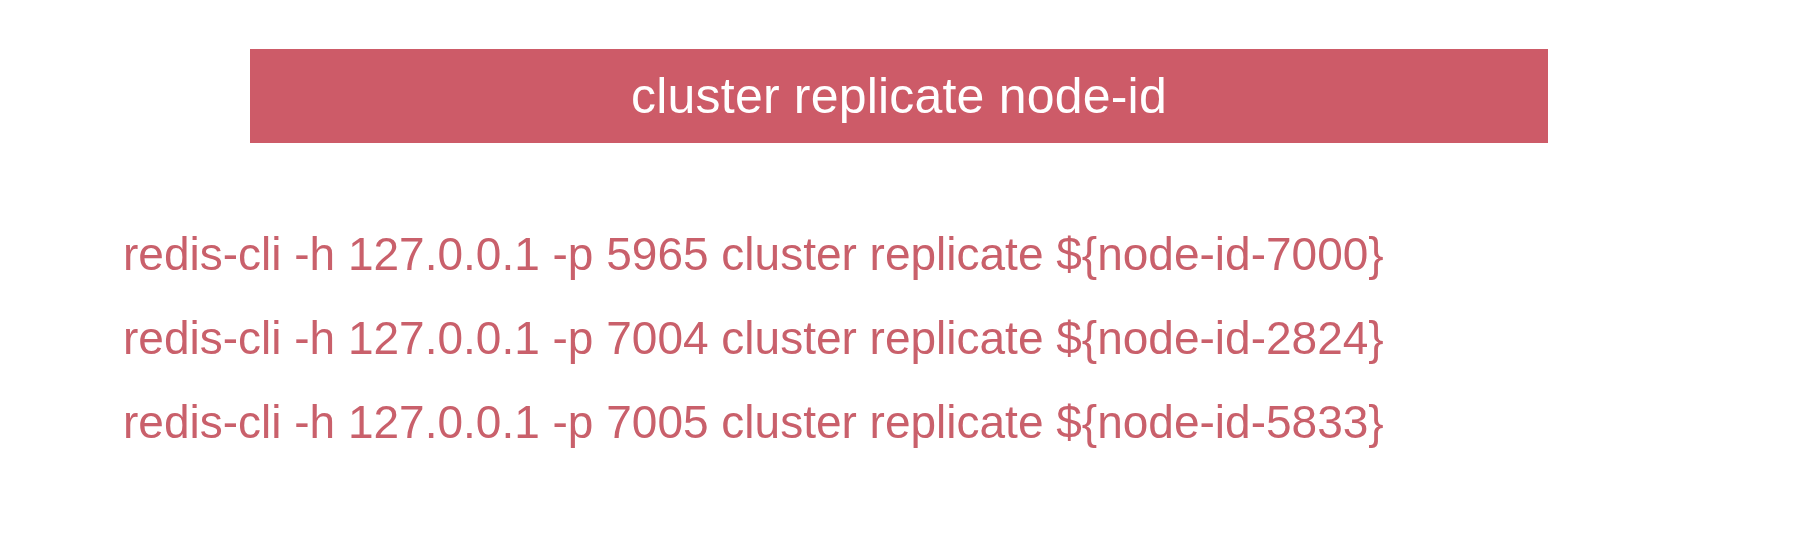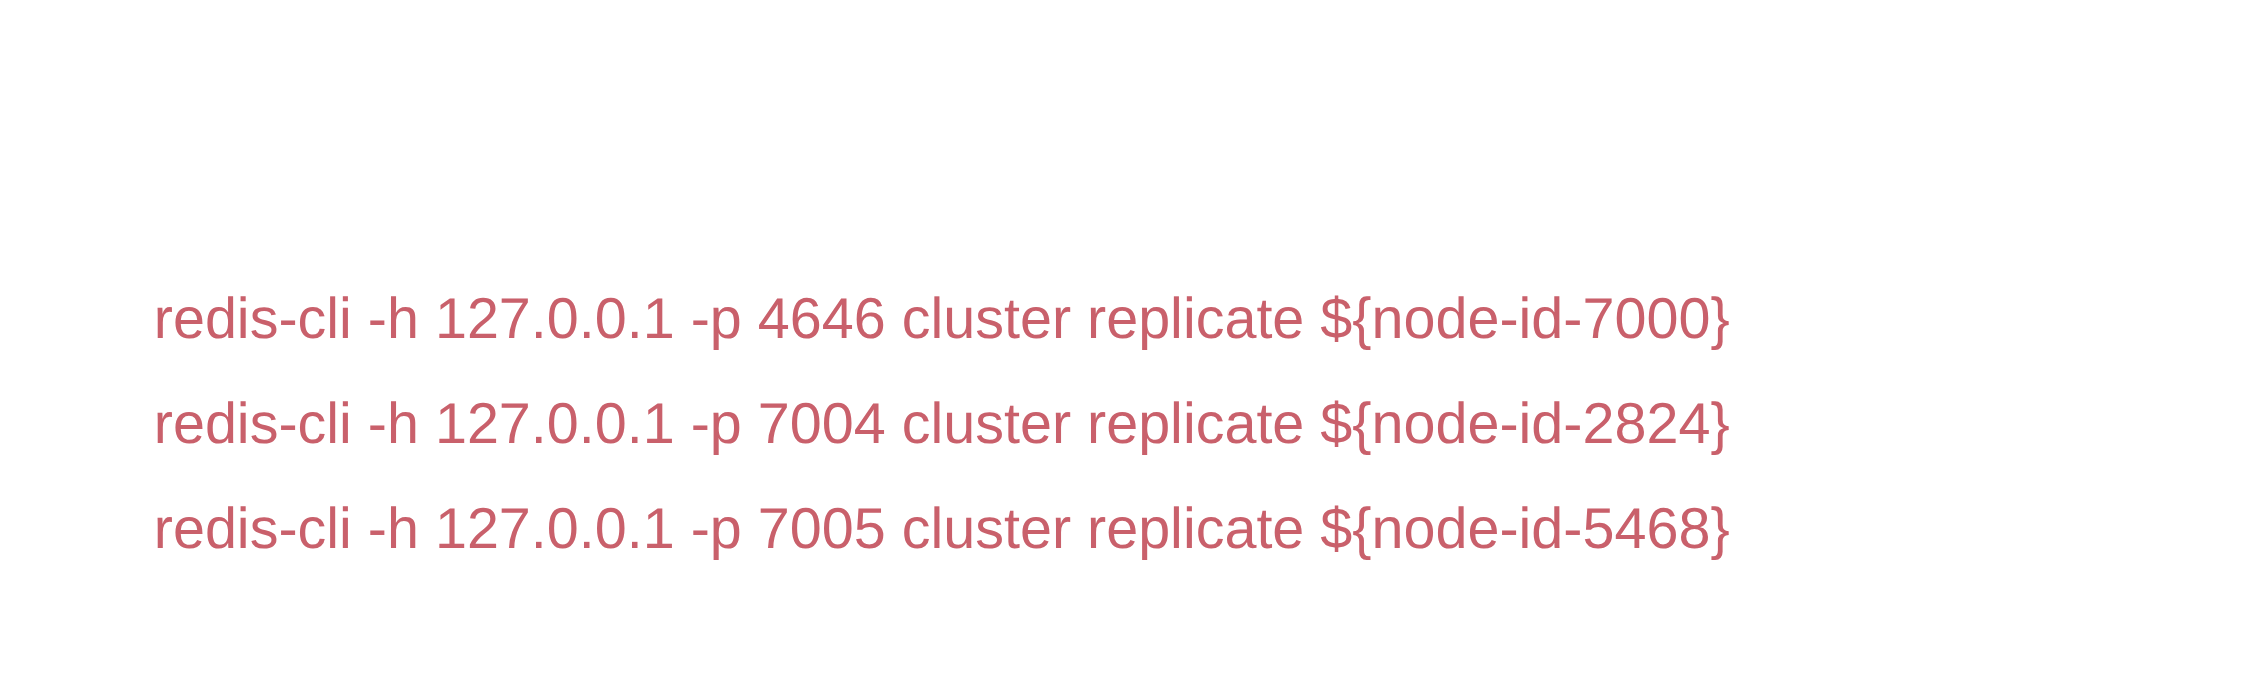--- a/index.html
+++ b/index.html
@@ -64,20 +64,23 @@
     line-height: 84px;
     white-space: nowrap;
     letter-spacing: 0px;
   }
 </style>
 </head>
 <body>
 
 <div class="slide">
 
+  <div class="title-banner">
+    <span class="title-text">cluster replicate node-id</span>
+  </div>
 
   <div class="command-list">
-    <div class="command-line">redis-cli -h 127.0.0.1 -p 4646 cluster replicate ${node-id-7000}</div>
+    <div class="command-line">redis-cli -h 127.0.0.1 -p 5965 cluster replicate ${node-id-7000}</div>
     <div class="command-line">redis-cli -h 127.0.0.1 -p 7004 cluster replicate ${node-id-2824}</div>
-    <div class="command-line">redis-cli -h 127.0.0.1 -p 7005 cluster replicate ${node-id-5468}</div>
+    <div class="command-line">redis-cli -h 127.0.0.1 -p 7005 cluster replicate ${node-id-5833}</div>
   </div>
 
 </div>
 
 </body></html>

